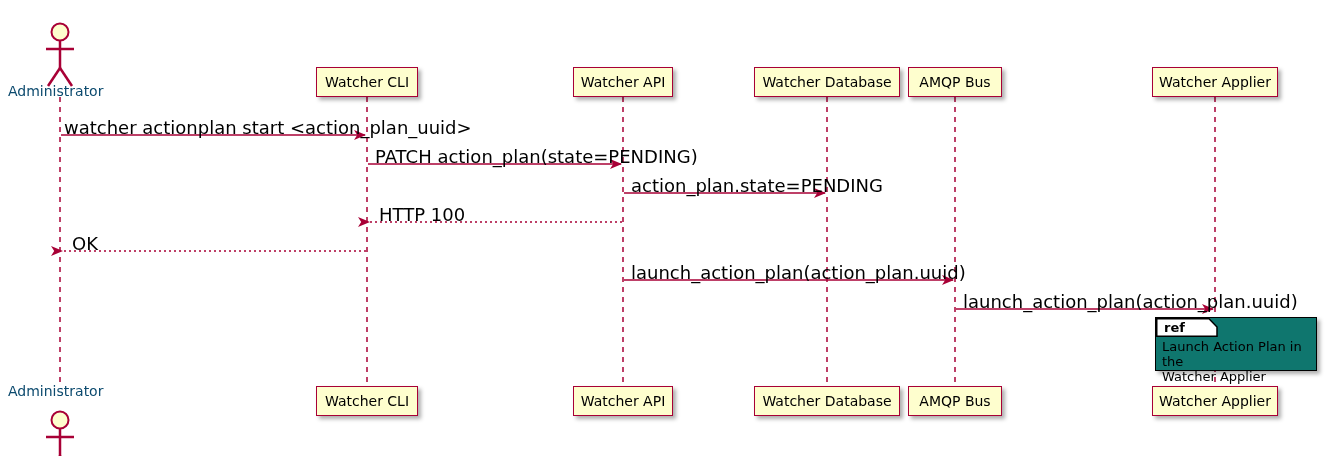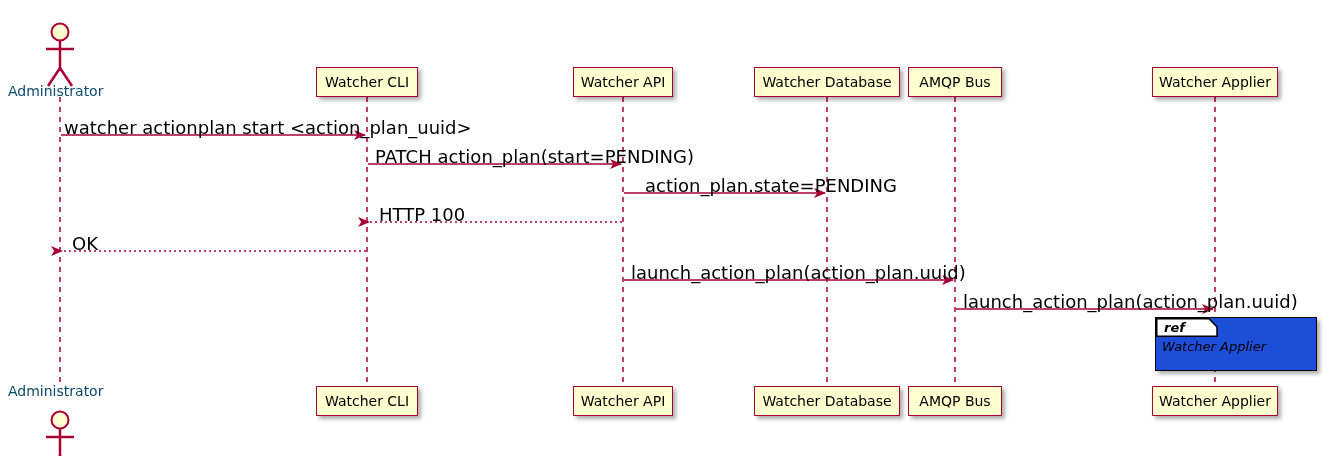--- a/index.html
+++ b/index.html
@@ -47,26 +47,25 @@
   .msg-label {
     position: absolute;
     font-size: 18px;
     color: #000000;
     white-space: nowrap;
     z-index: 4;
   }
   
   .refbox {
     position: absolute;
-    background: #1d4ed8;
+    background: #0f766e;
     border: 1.5px solid #000000;
     box-sizing: border-box;
     z-index: 6;
     box-shadow: 3px 3px 4px rgba(0,0,0,0.32);
-    font-style: italic;
   }
   .ref-tab {
     position: absolute;
     left: 0; top: 0;
     height: 19px;
     box-sizing: border-box;
   }
   .ref-tab-label {
     position: absolute;
     left: 8px;
@@ -166,31 +165,32 @@
       <div class="pbox" style="left: 1152px; top: 370px; width: 126px; height: 30px;">
         <span>Watcher Applier</span>
       </div>
     </div>
 
   <div class="actor-label" id="actor-label-top" style="left: 8px; top: 67px;">Administrator</div>
   <div class="actor-label" id="actor-label-bottom" style="left: 8px; top: 367px;">Administrator</div>
 
   <div id="message-label-layer">
       <div class="msg-label" style="left: 64px; top: 101px;">watcher actionplan start &lt;action_plan_uuid&gt;</div>
-      <div class="msg-label" style="left: 375px; top: 130px;">PATCH action_plan(start=PENDING)</div>
-      <div class="msg-label" style="left: 631px; top: 159px; margin-left: 14px;">action_plan.state=PENDING</div>
+      <div class="msg-label" style="left: 375px; top: 130px;">PATCH action_plan(state=PENDING)</div>
+      <div class="msg-label" style="left: 631px; top: 159px;">action_plan.state=PENDING</div>
       <div class="msg-label" style="left: 379px; top: 188px;">HTTP 100</div>
       <div class="msg-label" style="left: 72px; top: 217px;">OK</div>
       <div class="msg-label" style="left: 631px; top: 246px;">launch_action_plan(action_plan.uuid)</div>
       <div class="msg-label" style="left: 963px; top: 275px;">launch_action_plan(action_plan.uuid)</div>
     </div>
 
   <div class="refbox" id="ref-fragment" style="left: 1155px; top: 301px; width: 162px; height: 54px;">
     <svg class="ref-tab" id="ref-tab-svg" width="62" height="19">
       <path d="M0.75,0.75 L53,0.75 L61,9 L61,18.25 L0.75,18.25 Z" fill="#FFFFFF" stroke="#000000" stroke-width="1.5"></path>
     </svg>
     <div class="ref-tab-label">ref</div>
     <div class="ref-body">
+      <div>Launch Action Plan in the</div>
       <div>Watcher Applier</div>
     </div>
   </div>
 
 </div>
 
 </body></html>

